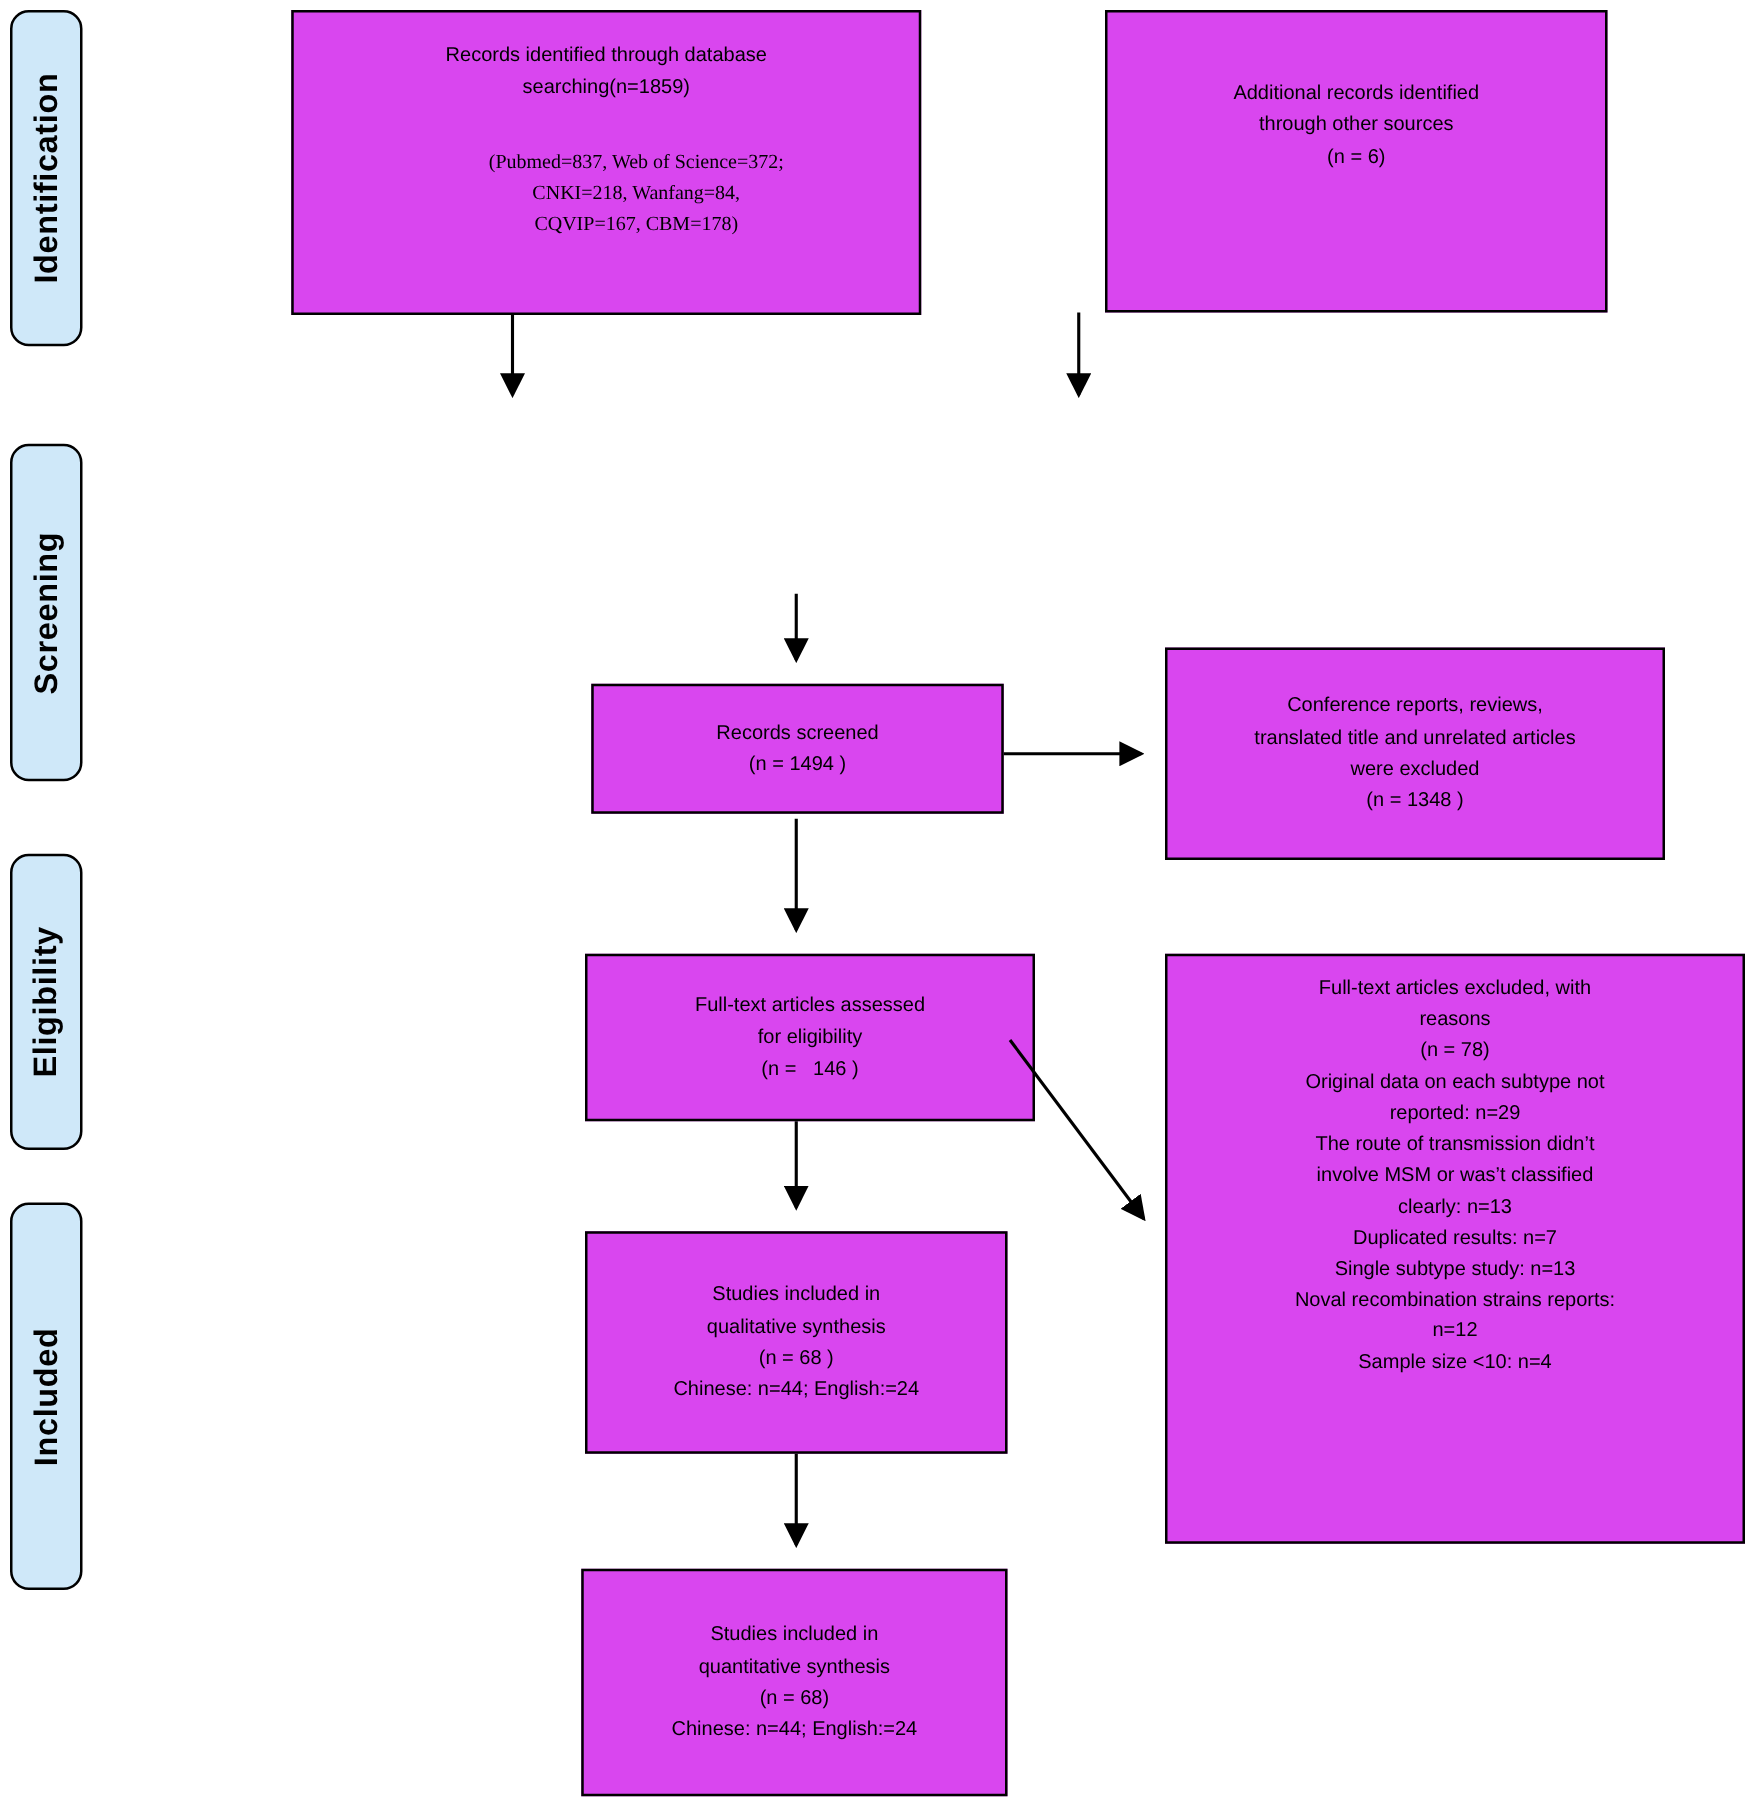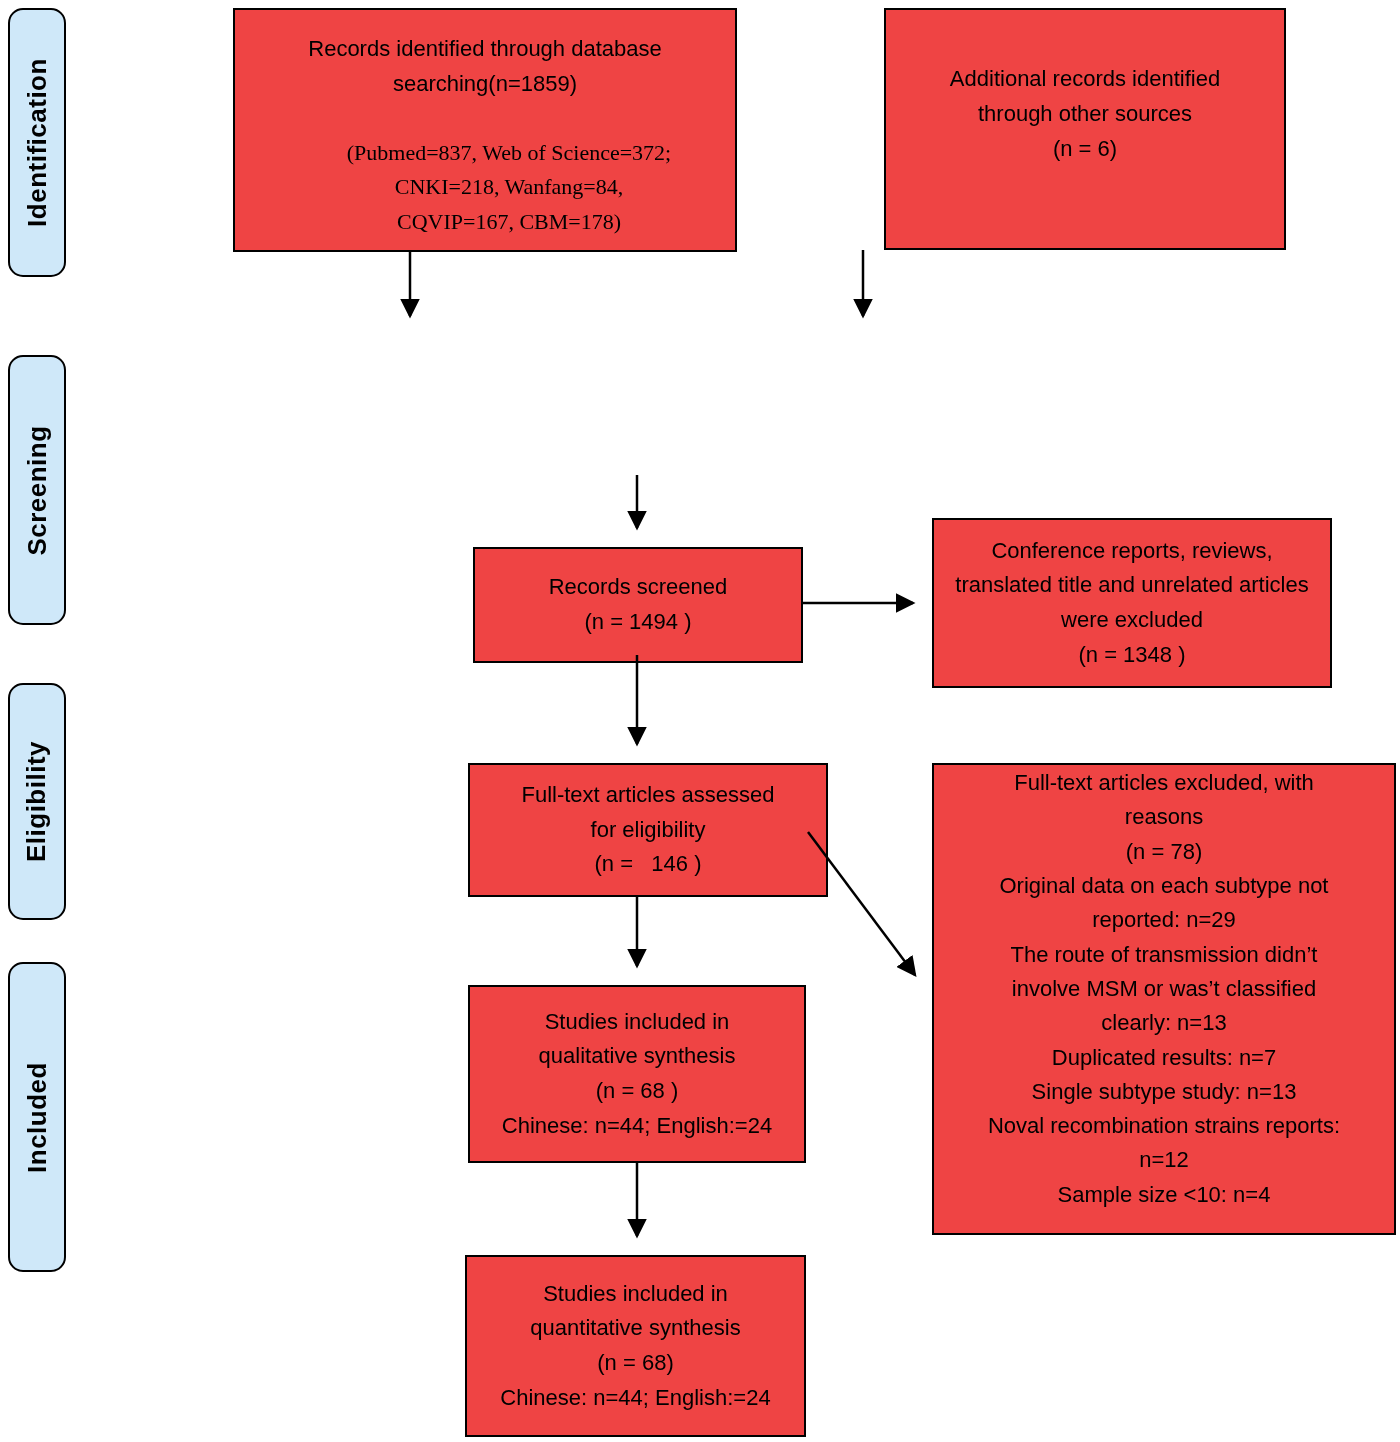--- a/index.html
+++ b/index.html
@@ -22,38 +22,38 @@
   .stage span {
     transform:rotate(-90deg);
     white-space:nowrap;
     font-weight:bold;
     font-size:26px;
     letter-spacing:0.5px;
   }
   
   .node {
     position:absolute;
-    background:#ef4444;
+    background:#d946ef;
     border:2px solid #000000;
     box-sizing:border-box;
     display:flex; flex-direction:column;
     align-items:center; justify-content:center;
     text-align:center;
-    font-size:22px;
+    font-size:16px;
     line-height:1.58;
   }
   .node .txt { white-space:pre-line; }
   .serif-detail {
     font-family:"Liberation Serif", serif;
     margin-top:34px;
     margin-left:48px;
   }
   #b1 { justify-content:flex-start; padding-top:22px; }
   #b2 { justify-content:flex-start; padding-top:52px; }
-  #b7 { justify-content:flex-start; padding-top:1px; line-height:1.56; }
+  #b7 { justify-content:flex-start; padding-top:14px; line-height:1.56; }
   #arrows { position:absolute; top:0; left:0; pointer-events:none; }
 </style>
 </head>
 <body>
 
 <div id="canvas">
 
   <div class="stage" style="top: 8px; height: 269px; background: rgb(207, 232, 249);">
     <span>Identification</span>
   </div>
@@ -75,21 +75,21 @@
 CQVIP=167, CBM=178)</div>
   </div>
 
   <div id="b2" class="node" style="left:884px;top:8px;width:402px;height:242px;">
     <div class="txt">Additional records identified
 through other sources
 (n = 6)</div>
   </div>
 
 
-  <div id="b4" class="node" style="left:473px;top:547px;width:330px;height:116px;">
+  <div id="b4" class="node" style="left:473px;top:547px;width:330px;height:104px;">
     <div class="txt">Records screened
 (n = 1494 )</div>
   </div>
 
   <div id="b5" class="node" style="left:932px;top:518px;width:400px;height:170px;">
     <div class="txt">Conference reports, reviews,
 translated title and unrelated articles
 were excluded
 (n = 1348 )</div>
   </div>

